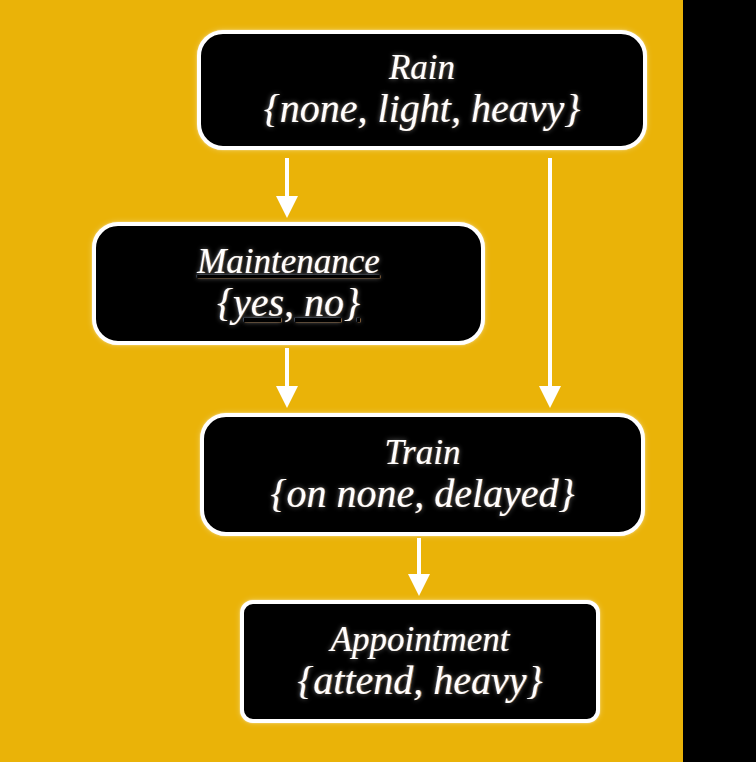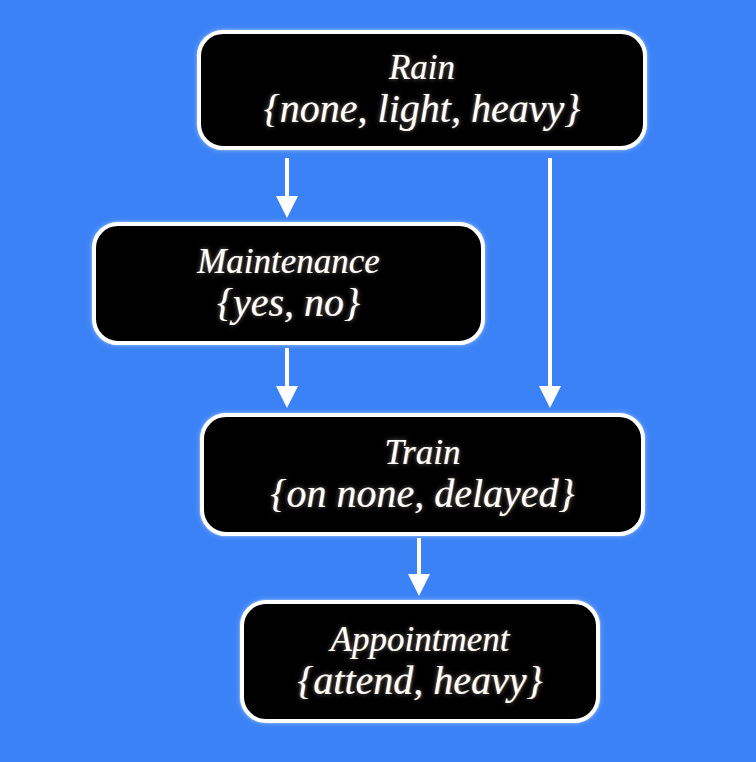--- a/index.html
+++ b/index.html
@@ -9,23 +9,23 @@
     background: #000000;
   }
   body {
     width: 756px;
     height: 762px;
     overflow: hidden;
     font-family: "Liberation Serif", "DejaVu Serif", serif;
   }
   #canvas {
     position: relative;
-    width: 756px;
+    width: 683px;
     height: 762px;
-    background: #3b82f6;
+    background: #eab308;
   }
 
   
   .node {
     position: absolute;
     box-sizing: border-box;
     background: #000000;
     border: 4px solid #ffffff;
     border-radius: 26px;
     display: flex;
@@ -47,23 +47,23 @@
     text-shadow:
        0.8px 0.4px 0px rgba(255,176,96,0.55),
       -0.8px -0.4px 0px rgba(150,190,255,0.30),
        0 0 5px rgba(255,255,255,0.45);
   }
   .node-title  { font-size: 35px; margin-bottom: 2px; }
   .node-states { font-size: 40px; }
 
   
   #node-rain        { left: 197px; top:  30px; width: 450px; height: 120px; }
-  #node-maintenance { left:  92px; top: 222px; width: 393px; height: 123px; }
+  #node-maintenance { left:  92px; top: 222px; width: 393px; height: 123px; text-decoration: underline; }
   #node-train       { left: 200px; top: 413px; width: 445px; height: 123px; }
-  #node-appointment { left: 240px; top: 600px; width: 360px; height: 123px; }
+  #node-appointment { left: 240px; top: 600px; width: 360px; height: 123px; border-radius: 13px; }
 
   
   .arrow {
     position: absolute;
     z-index: 2;
     overflow: visible;
   }
   .arrow svg { display: block; overflow: visible; }
   .arrow-line {
     stroke: #ffffff;

